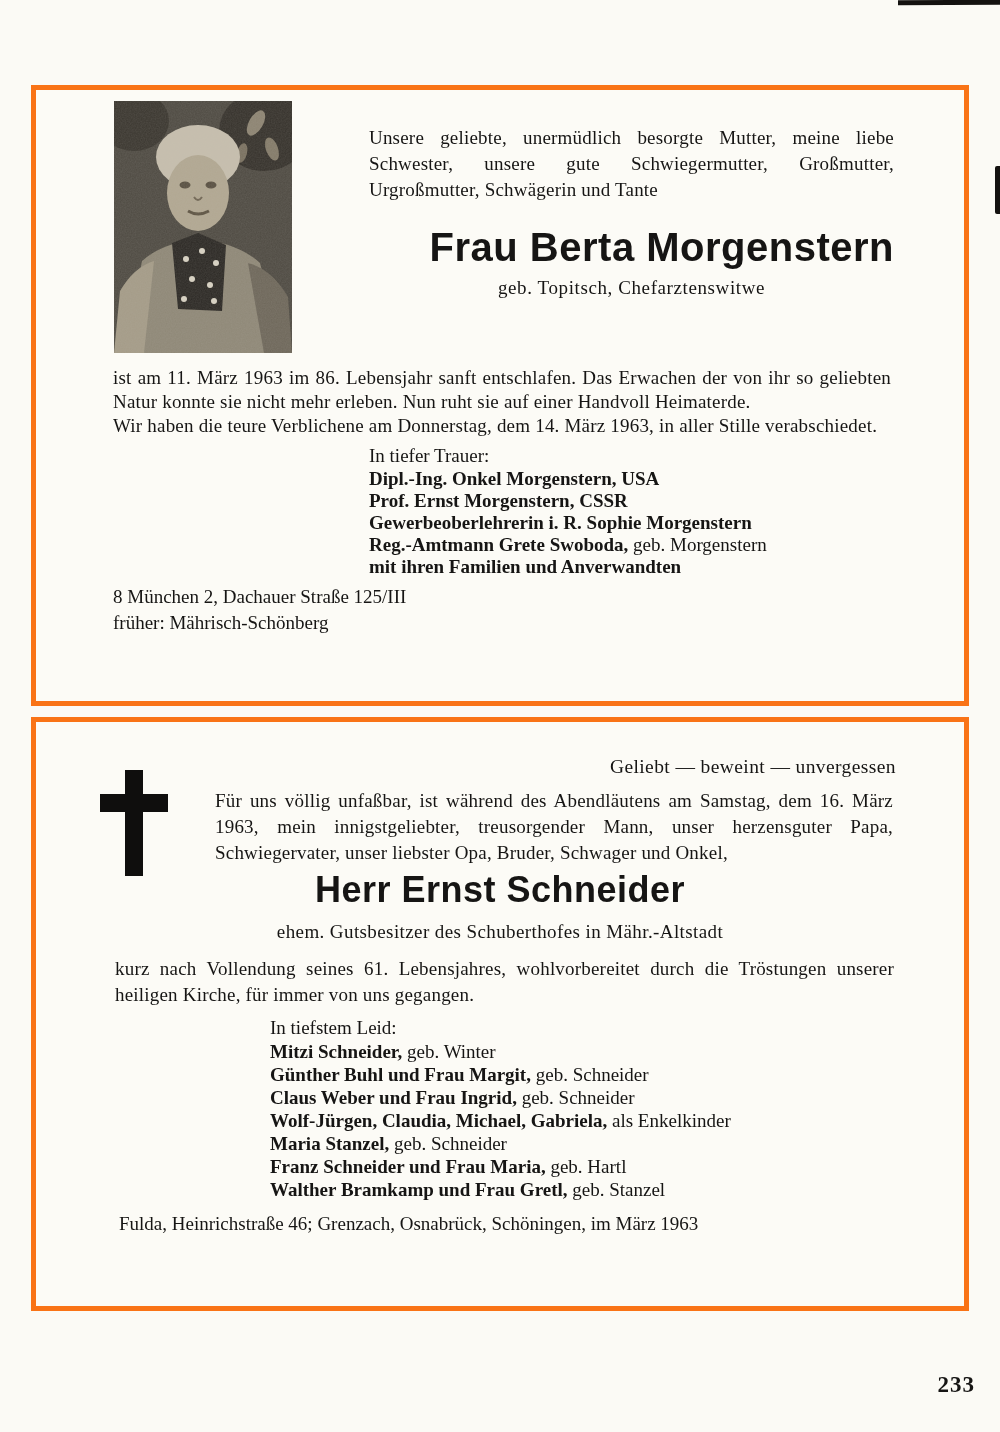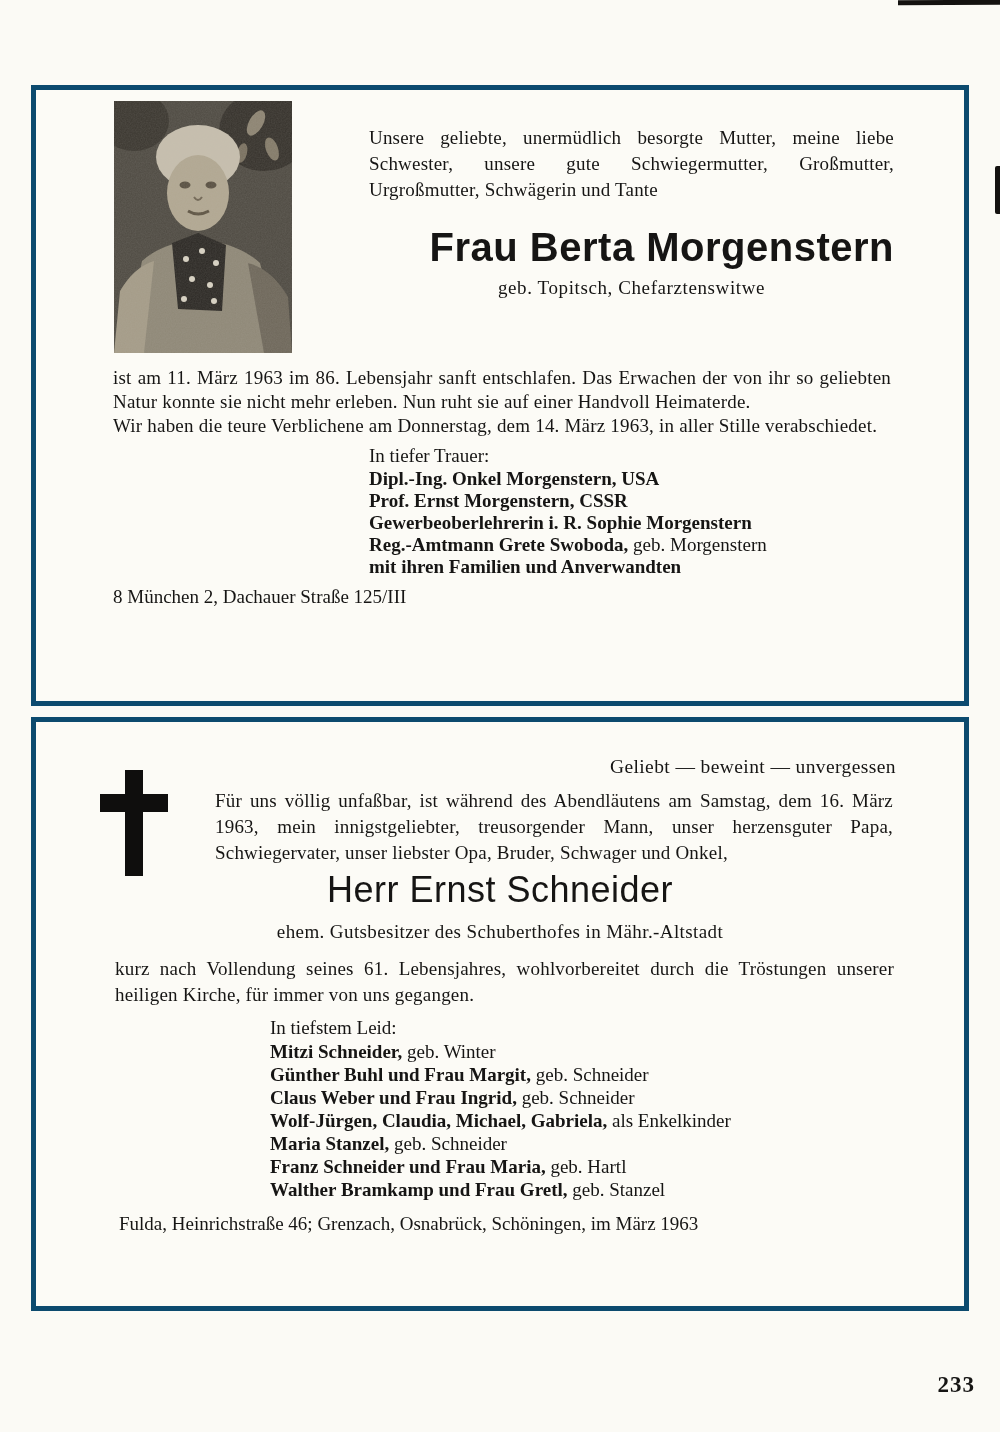--- a/index.html
+++ b/index.html
@@ -21,21 +21,21 @@
     position: absolute; left: 898px; top: 0; width: 102px; height: 5px;
     background: #141210; transform: rotate(-0.4deg);
   }
   .artifact-right {
     position: absolute; right: 0; top: 166px; width: 5px; height: 48px;
     background: #141210; border-radius: 2px 0 0 2px;
   }
   .notice {
     position: absolute;
     background: #fcfbf6;
-    border: 5px solid #0c4a6e;
+    border: 5px solid #f97316;
   }
   .notice-1 { left: 31px; top: 85px; width: 938px; height: 621px; }
   .notice-2 { left: 31px; top: 717px; width: 938px; height: 594px; }
 
   
   .n1-top { display: flex; align-items: flex-start; padding: 11px 0 0 78px; }
   .photo-wrap {
     flex: 0 0 178px; width: 178px; height: 252px;
     background: #514d45; overflow: hidden;
   }
@@ -75,21 +75,21 @@
     font-size: 19.5px; letter-spacing: 0.4px; text-align: right;
     white-space: nowrap;
   }
   .n2-intro {
     margin: 66px 0 0 179px; width: 678px;
     font-size: 19px; line-height: 26px; text-align: justify;
     letter-spacing: 0.2px;
   }
   .n2-name {
     font-family: "Liberation Sans", sans-serif;
-    font-weight: 400; font-size: 36px; line-height: 40px;
+    font-weight: 700; font-size: 36px; line-height: 40px;
     letter-spacing: 0.5px; text-align: center; margin-top: 4px;
   }
   .n2-sub {
     font-size: 19px; line-height: 24px; text-align: center;
     margin-top: 10px; letter-spacing: 0.4px;
   }
   .n2-body {
     margin: 12px 70px 0 79px;
     font-size: 19px; line-height: 26px; text-align: justify;
     letter-spacing: 0.2px;
@@ -163,20 +163,21 @@
         <p class="mourner"><b>Dipl.-Ing. Onkel Morgenstern, USA</b><span></span></p>
         <p class="mourner"><b>Prof. Ernst Morgenstern, CSSR</b><span></span></p>
         <p class="mourner"><b>Gewerbeoberlehrerin i. R. Sophie Morgenstern</b><span></span></p>
         <p class="mourner"><b>Reg.-Amtmann Grete Swoboda,</b><span> geb. Morgenstern</span></p>
         <p class="mourner"><b>mit ihren Familien und Anverwandten</b><span></span></p>
       </div>
     </div>
 
     <div class="addr-block-1">
       <p class="addr-line">8 München 2, Dachauer Straße 125/III</p>
+      <p class="addr-line">früher: Mährisch-Schönberg</p>
     </div>
   </section>
 
   <section class="notice notice-2">
     <div class="cross-wrap">
       <svg width="68" height="106" viewBox="0 0 68 106" xmlns="http://www.w3.org/2000/svg">
         <path d="M25 0 H43 V24 H68 V42 H43 V106 H25 V42 H0 V24 H25 Z" fill="#0f0e0d"></path>
       </svg>
     </div>
 

